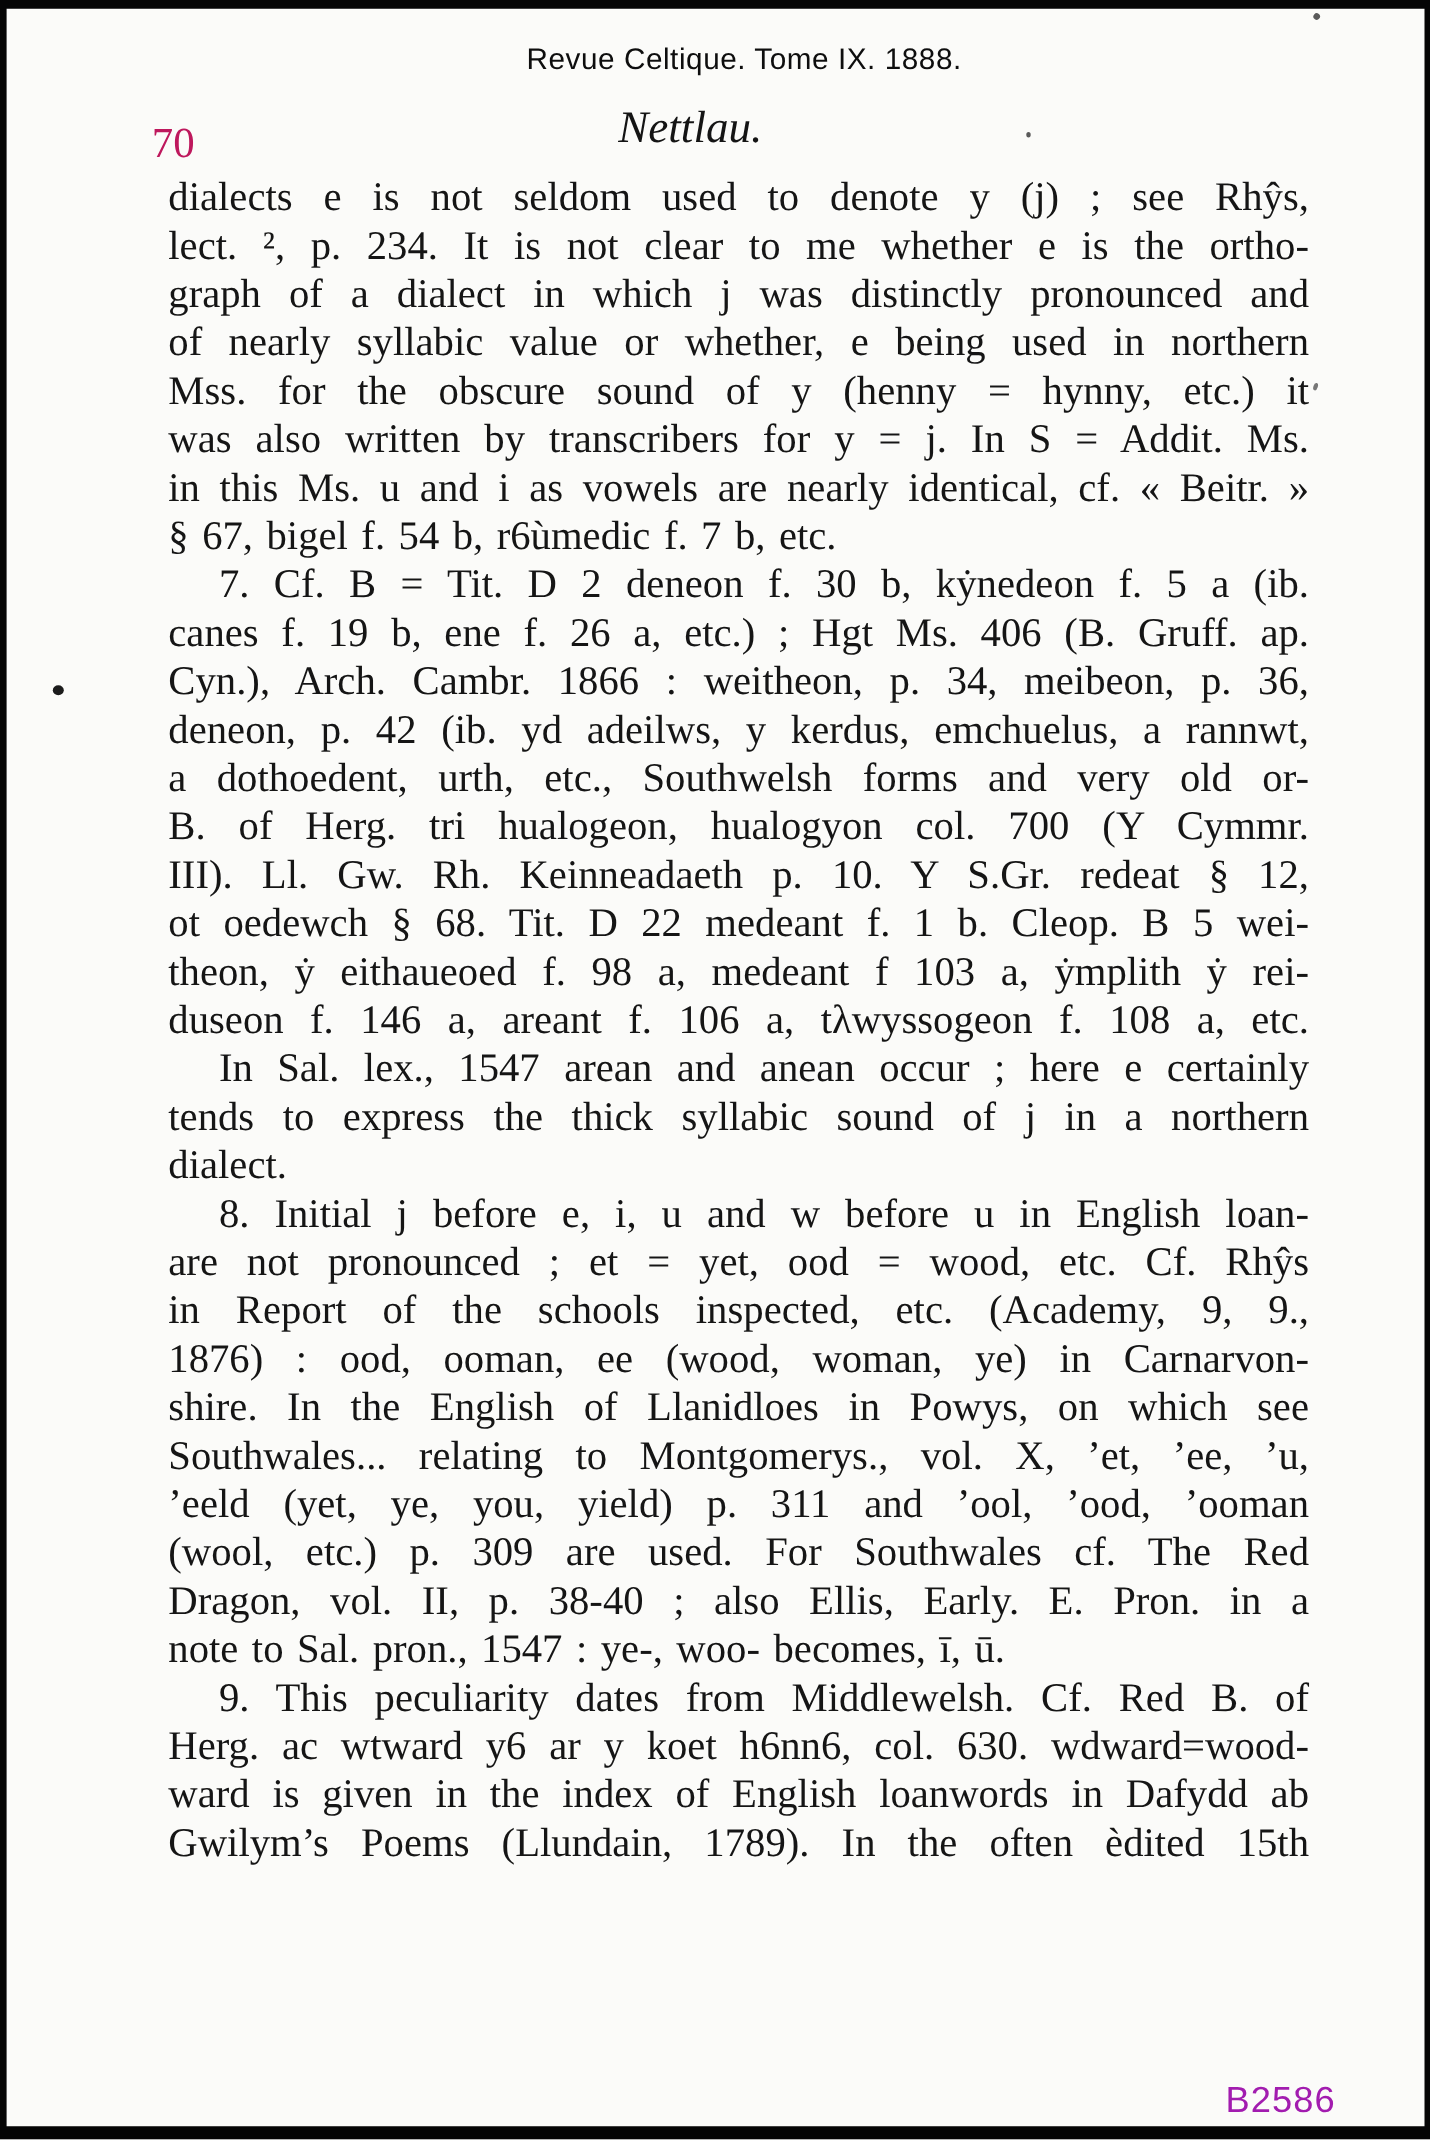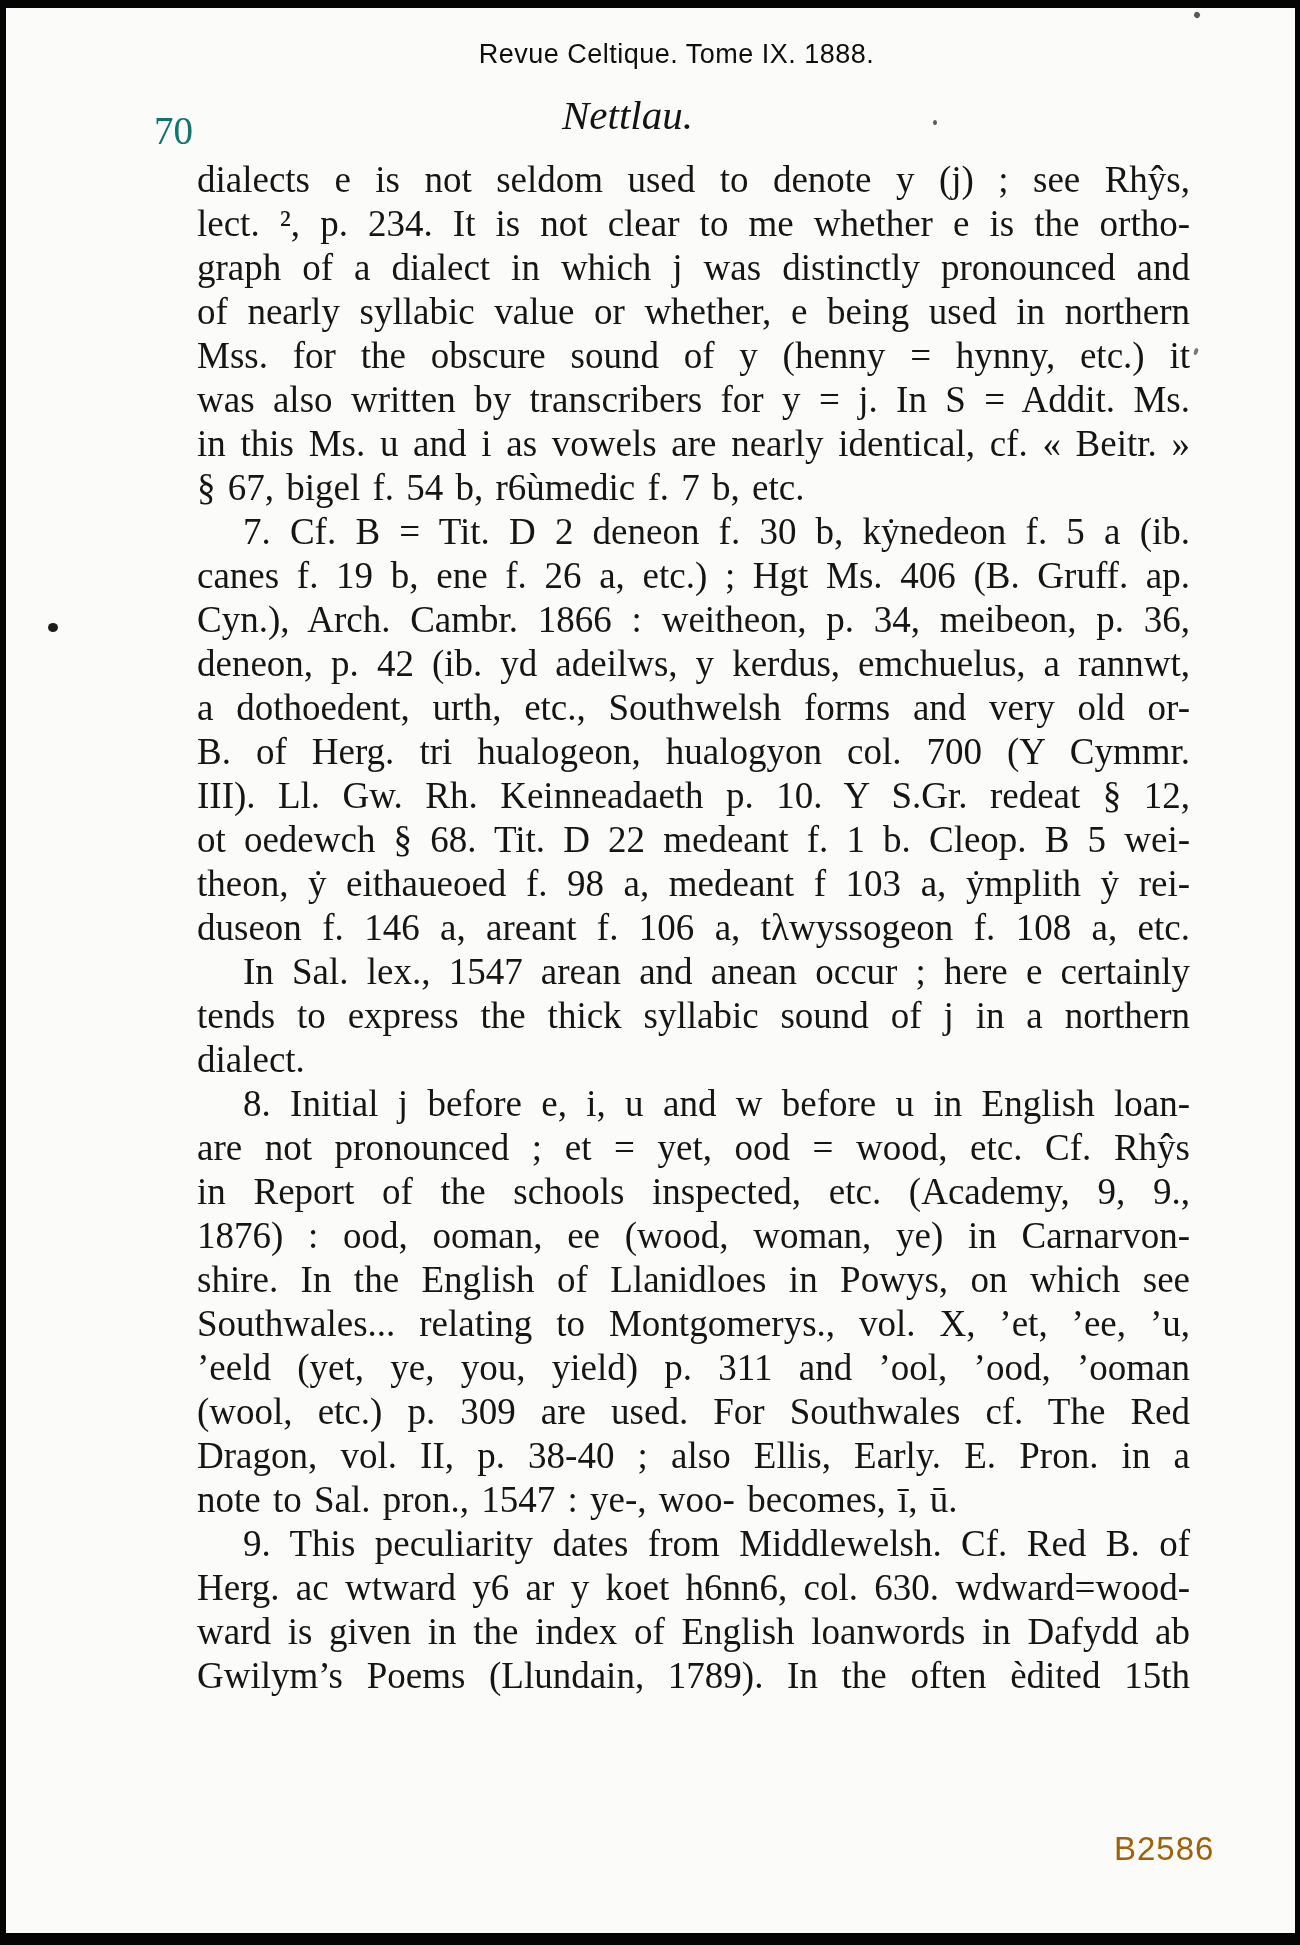--- a/index.html
+++ b/index.html
@@ -10,42 +10,42 @@
     border-width:8px 5px 12px 6px;
     overflow:hidden;
     font-family:"Liberation Serif",serif;
   }
   .scan-header{
     position:absolute;top:30px;left:calc(50% + 26px);transform:translateX(-50%);
     font-family:"Liberation Sans",sans-serif;font-size:27px;line-height:1.2;
     color:#0e0e0e;letter-spacing:.5px;white-space:nowrap;
   }
   .page-num{
-    position:absolute;left:148px;top:100px;
-    font-size:39px;color:#0f766e;
+    position:absolute;left:132px;top:100px;
+    font-size:39px;color:#be185d;
   }
   .running-head{
     position:absolute;top:83px;left:calc(50% - 23px);transform:translateX(-50%);
     font-style:italic;font-size:41px;color:#141414;white-space:nowrap;
   }
   .body-text{
     position:absolute;left:147px;top:150px;width:1037px;
     color:#151515;font-size:37px;
   }
   .line{
     height:44px;line-height:44px;
     text-align:justify;text-align-last:justify;
-    white-space:normal;overflow:visible;margin-left:44px;
+    white-space:normal;overflow:visible;
   }
   .line.short{text-align-last:left;word-spacing:3px;}
   .line.ind{text-indent:46px;}
   .stamp{
-    position:absolute;left:1108px;top:1822px;
+    position:absolute;left:1108px;top:1882px;
     font-family:"Liberation Sans",sans-serif;font-size:33px;
-    color:#a16207;letter-spacing:1px;
+    color:#a21caf;letter-spacing:1px;
   }
   .dot{position:absolute;background:#1c1c1c;border-radius:50%;}
   .dot.margin-dot{left:42px;top:615px;width:10px;height:9px;}
   .speck{position:absolute;background:#5a5a5a;border-radius:50%;}
   .speck.s1{left:1188px;top:4px;width:6px;height:6px;transform:rotate(40deg);}
   .speck.s2{left:927px;top:112px;width:4px;height:5px;}
   .speck.s3{left:1188px;top:340px;width:4px;height:7px;transform:rotate(18deg);background:#777;}
 </style>
 </head>
 <body>

